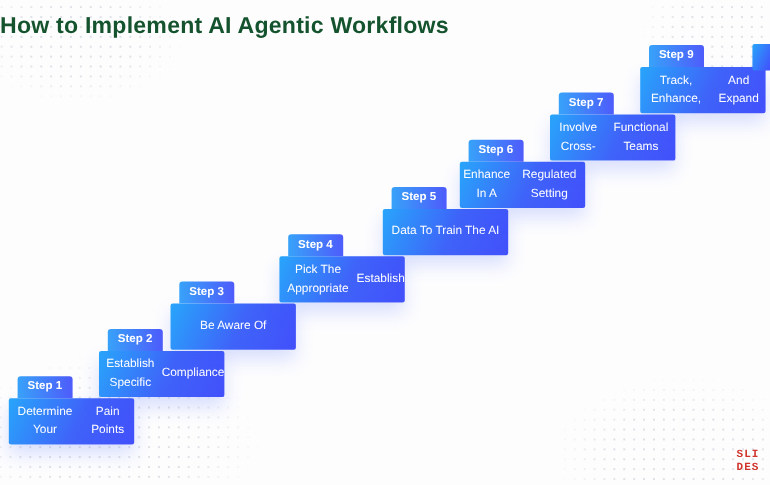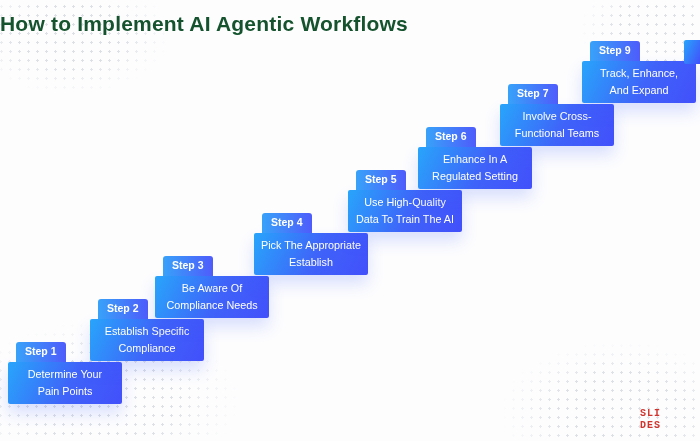--- a/index.html
+++ b/index.html
@@ -59,21 +59,21 @@
   }
   .box {
     width: 114px;
     height: 42px;
     background: linear-gradient(115deg, #28a5fb 0%, #3f63f9 55%, #4250fb 100%);
     border-radius: 2px;
     color: #ffffff;
     font-size: 10.8px;
     font-weight: 500;
     display: flex;
-    flex-direction: column;
+    flex-direction: row;
     justify-content: center;
     align-items: center;
     text-align: center;
     line-height: 1.5;
     box-shadow: 0 9px 16px rgba(55, 90, 250, 0.18);
   }
   
   .s1 { left: 8px;   top: 341px; }
   .s2 { left: 90px;  top: 298px; }
   .s3 { left: 155px; top: 255px; }
@@ -88,24 +88,24 @@
     left: 684px;
     top: 40px;
     width: 16px;
     height: 24px;
     background: linear-gradient(115deg, #28a5fb, #4250fb);
     border-radius: 2px 0 0 2px;
   }
 
   .brand {
     position: absolute;
-    right: 28px;
+    right: 4px;
     bottom: 10px;
     width: 32px;
-    text-align: left;
+    text-align: center;
     font-family: "Liberation Mono", monospace;
     font-size: 10px;
     font-weight: 700;
     line-height: 1.15;
     letter-spacing: 1px;
     color: #d0342c;
   }
 </style>
 </head>
 <body>
@@ -132,36 +132,34 @@
     <div class="box">
       <span>Establish Specific</span>
       <span>Compliance</span>
     </div>
   </div>
 
   <div class="step s3">
     <div class="tab"><span>Step 3</span></div>
     <div class="box">
       <span>Be Aware Of</span>
-      <span>Compliance Needs</span>
     </div>
   </div>
 
   <div class="step s4">
     <div class="tab"><span>Step 4</span></div>
     <div class="box">
       <span>Pick The Appropriate</span>
       <span>Establish</span>
     </div>
   </div>
 
   <div class="step s5">
     <div class="tab"><span>Step 5</span></div>
     <div class="box">
-      <span>Use High-Quality</span>
       <span>Data To Train The AI</span>
     </div>
   </div>
 
   <div class="step s6">
     <div class="tab"><span>Step 6</span></div>
     <div class="box">
       <span>Enhance In A</span>
       <span>Regulated Setting</span>
     </div>

